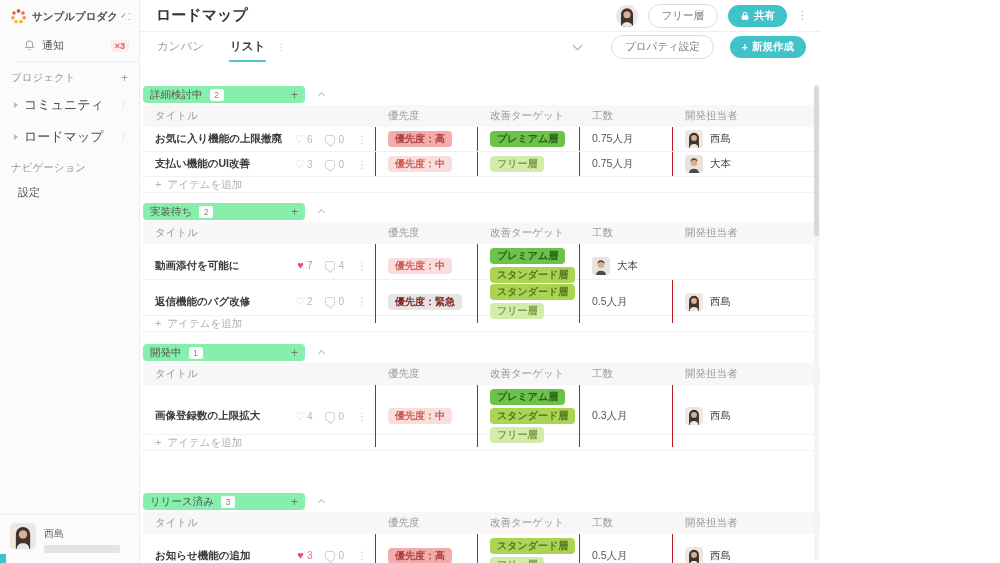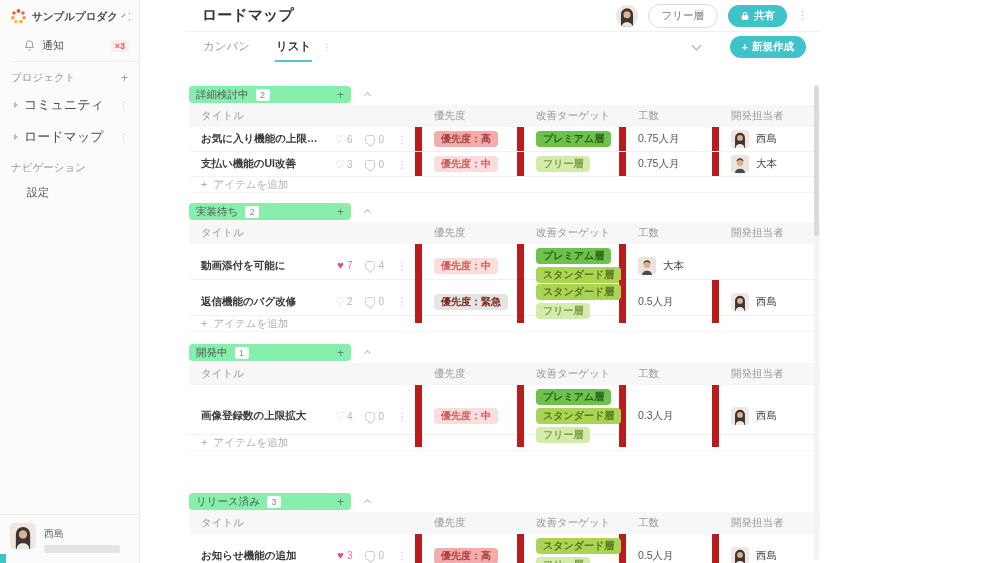--- a/index.html
+++ b/index.html
@@ -1,18 +1,18 @@
 <!DOCTYPE html>
 <html><head>
 <meta charset="utf-8">
 <style>
   * { box-sizing: border-box; margin: 0; padding: 0; }
   html,body { width:1000px; height:563px; overflow:hidden; background:#fff;
     font-family:"Liberation Sans", sans-serif; }
-  .app { display:flex; width:820px; height:563px;gap:46px; }
+  .app { display:flex; width:820px; height:563px; }
 
   
   .sidebar { width:140px; min-width:140px; background:#fbfbfb; border-right:1px solid #ececec;
     display:flex; flex-direction:column; position:relative; }
   .logo-row { display:flex; align-items:center; gap:5px; padding:8px 9px 7px 10px; }
   .logo-row svg { flex:none; }
   .product-name { font-size:10.5px; font-weight:700; color:#4a4a4a; white-space:nowrap; }
   .chev-down { width:5px; height:5px; border-right:1.4px solid #999; border-bottom:1.4px solid #999;
     transform:rotate(45deg); display:inline-block; margin-top:-3px; }
   .menu-lines { margin-left:auto; width:12px; height:7px; border-top:1.6px solid #8a8a8a;
@@ -24,21 +24,21 @@
     border-radius:3px; padding:1px 4px; font-weight:600; }
   .side-label-row { display:flex; align-items:center; padding:9px 11px 4px 11px; }
   .side-label { font-size:10.5px; color:#949494; }
   .side-plus { margin-left:auto; color:#9a9a9a; font-size:12px; line-height:1; }
   .tree-row { display:flex; align-items:center; gap:6px; padding:7px 11px 7px 14px; }
   .tri { width:0; height:0; border-left:4px solid #b8b8b8; border-top:3px solid transparent;
     border-bottom:3px solid transparent; flex:none; }
   .tree-label { font-size:13px; color:#4f4f4f; white-space:nowrap; }
   .tree-kebab { margin-left:auto; color:#c6c6c6; font-size:9px; }
   .plain-row { padding:8px 11px 4px 11px; font-size:10.5px; color:#949494; }
-  .plain-row2 { padding:6px 27px; font-size:11px; color:#4f4f4f; }
+  .plain-row2 { padding:6px 18px; font-size:11px; color:#4f4f4f; }
   .side-spacer { flex:1; }
   .user-row { border-top:1px solid #ededed; padding:8px 10px 10px 10px; display:flex; gap:8px; align-items:flex-start; }
   .user-avatar { width:26px; height:26px; border-radius:4px; overflow:hidden; flex:none; }
   .user-name { font-size:10px; color:#666; margin-top:1px; }
   .user-email-bar { margin-top:4px; width:76px; height:8px; background:#e6e4e2; border-radius:2px; filter:blur(0.5px); }
   .corner-accent { position:absolute; left:0; bottom:0; width:6px; height:9px; background:#3fc3c8; }
 
   
   .main { flex:1; position:relative; background:#fff; display:flex; flex-direction:column; min-width:0; }
   .main-header { height:32px; display:flex; align-items:center; padding:0 12px 0 16px;
@@ -78,21 +78,21 @@
     transform:rotate(45deg); display:inline-block; margin-top:2px; }
 
   
   .gtable { width:852px; }
   .thead { display:grid; grid-template-columns:233px 102px 102px 93px 1fr; background:#f7f7f8;
     height:22px; align-items:center; }
   .thead .hc { font-size:10.5px; color:#9a9a9a; padding:0 8px 0 12px; white-space:nowrap; }
   .trow { display:grid; grid-template-columns:233px 102px 102px 93px 1fr;
     border-bottom:1px solid #f1f1f1; background:#fff; }
   .h25 { height:25px; } .h36 { height:36px; } .h50 { height:50px; }
-  .cell { border-right:7px solid #b91c1c; display:flex; align-items:center;
+  .cell { border-right:1px solid #b91c1c; display:flex; align-items:center;
     padding:0 8px 0 12px; min-width:0; }
   .cell:last-child { border-right:none; }
   .row-title { font-size:10.5px; font-weight:700; color:#3a3a3a; white-space:nowrap;
     overflow:hidden; text-overflow:ellipsis; }
   .meta { margin-left:auto; display:flex; align-items:center; gap:13px; flex:none; padding-left:8px; }
   .like, .cm { display:flex; align-items:center; gap:3px; font-size:10px; color:#b8b8b8; cursor:pointer; }
   .heart::before { content:"♡"; font-size:11px; color:#cdcdcd; line-height:1; }
   .liked .heart::before { content:"♥"; color:#f0447c; }
   .liked em { color:#ee6d99; }
   .like em, .cm em { font-style:normal; }
@@ -226,20 +226,21 @@
         <span class="kebab">⋮</span>
       </span>
     </div>
 
     <div class="toolbar">
       <span class="tab">カンバン</span>
       <span class="tab active">リスト</span>
       <span class="tab-kebab">⋮</span>
       <span class="toolbar-right">
         <span class="chev-down-lg"></span>
+        <button class="btn-outline">プロパティ設定</button>
         <button class="btn-teal">
           <span>+</span>
           <span>新規作成</span>
         </button>
       </span>
     </div>
 
     <div class="content">
 
       <section class="gsection">

